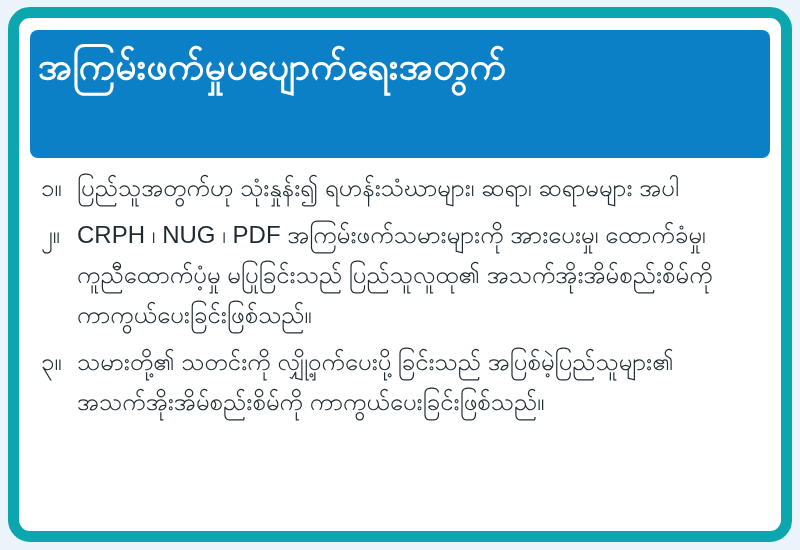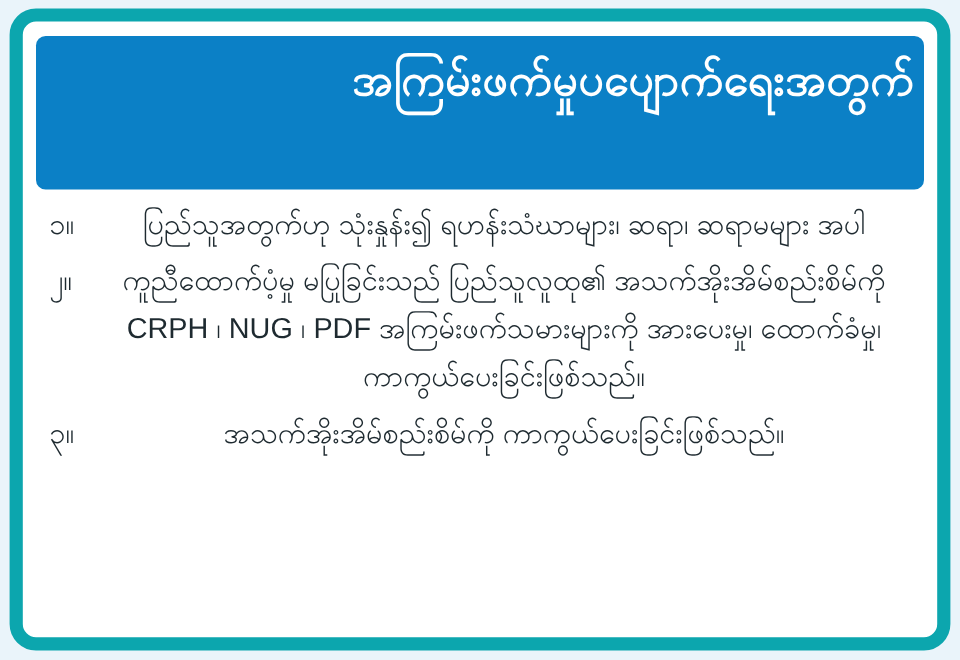--- a/index.html
+++ b/index.html
@@ -20,21 +20,21 @@
     box-sizing: border-box;
     border: 11px solid #0CA6AE;
     border-radius: 22px;
     background: #FFFFFF;
   }
   .header-banner {
     margin: 12px 11px 0 11px;
     background: #0B80C6;
     border-radius: 8px;
     color: #FFFFFF;
-    text-align: right;
+    text-align: left;
     padding: 10px 8px 14px 8px;
     min-height: 104px;
     box-sizing: content-box;
   }
   .header-line {
     font-size: 37px;
     line-height: 53px;
     font-weight: bold;
     letter-spacing: 0.5px;
     white-space: nowrap;
@@ -50,21 +50,20 @@
     margin-bottom: 7px;
   }
   .item-number {
     font-size: 24px;
     line-height: 40px;
     padding-left: 8px;
   }
   .item-lines {
     font-size: 24px;
     line-height: 40px;
-    text-align: center;
   }
   .item-text-line {
     white-space: nowrap;
     overflow: hidden;
   }
 </style>
 </head>
 <body>
 
 <div class="frame">
@@ -78,27 +77,28 @@
     <div class="item">
       <div class="item-number">၁။</div>
       <div class="item-lines">
         <div class="item-text-line">ပြည်သူအတွက်ဟု သုံးနှုန်း၍  ရဟန်းသံဃာများ၊ ဆရာ၊ ဆရာမများ အပါ</div>
       </div>
     </div>
 
     <div class="item">
       <div class="item-number">၂။</div>
       <div class="item-lines">
+        <div class="item-text-line">CRPH ၊ NUG ၊ PDF အကြမ်းဖက်သမားများကို  အားပေးမှု၊ ထောက်ခံမှု၊</div>
         <div class="item-text-line">ကူညီထောက်ပံ့မှု မပြုခြင်းသည် ပြည်သူလူထု၏ အသက်အိုးအိမ်စည်းစိမ်ကို</div>
-        <div class="item-text-line">CRPH ၊ NUG ၊ PDF အကြမ်းဖက်သမားများကို  အားပေးမှု၊ ထောက်ခံမှု၊</div>
         <div class="item-text-line">ကာကွယ်ပေးခြင်းဖြစ်သည်။</div>
       </div>
     </div>
 
     <div class="item">
       <div class="item-number">၃။</div>
       <div class="item-lines">
+        <div class="item-text-line">သမားတို့၏ သတင်းကို  လျှို့ဝှက်ပေးပို့ခြင်းသည် အပြစ်မဲ့ပြည်သူများ၏</div>
         <div class="item-text-line">အသက်အိုးအိမ်စည်းစိမ်ကို ကာကွယ်ပေးခြင်းဖြစ်သည်။</div>
       </div>
     </div>
 
   </div>
 </div>
 
 </body></html>

